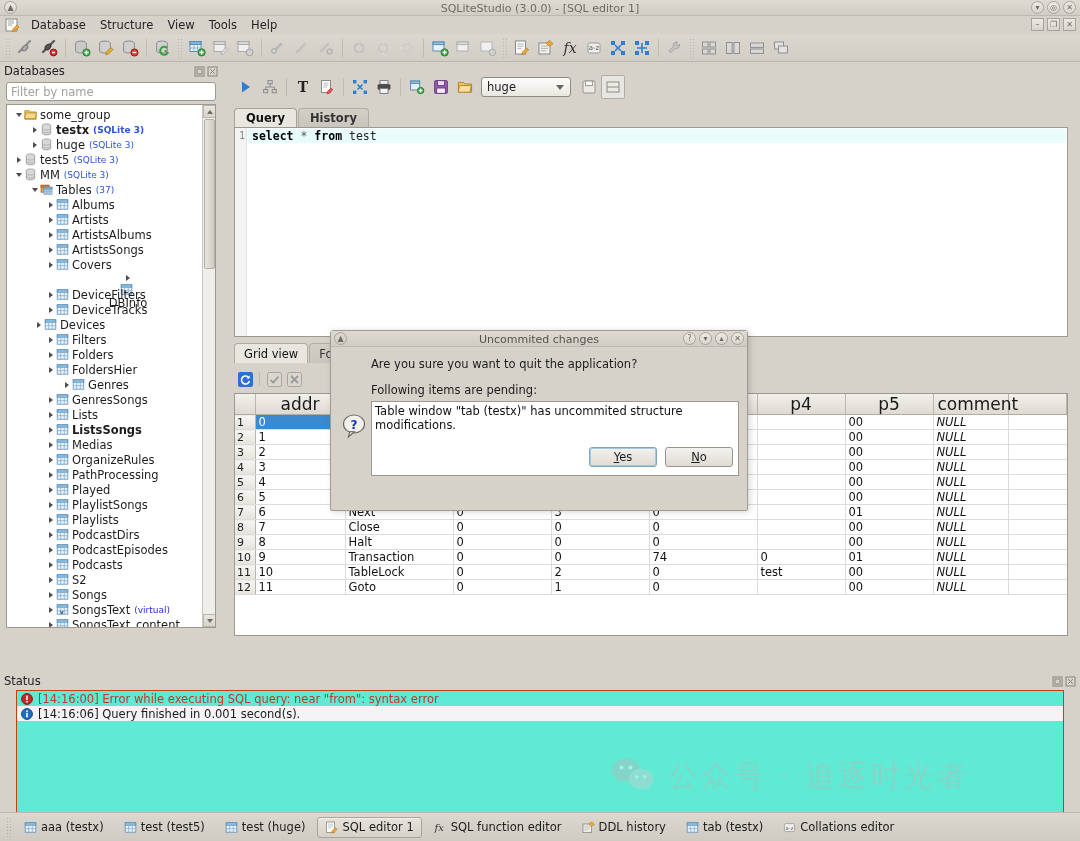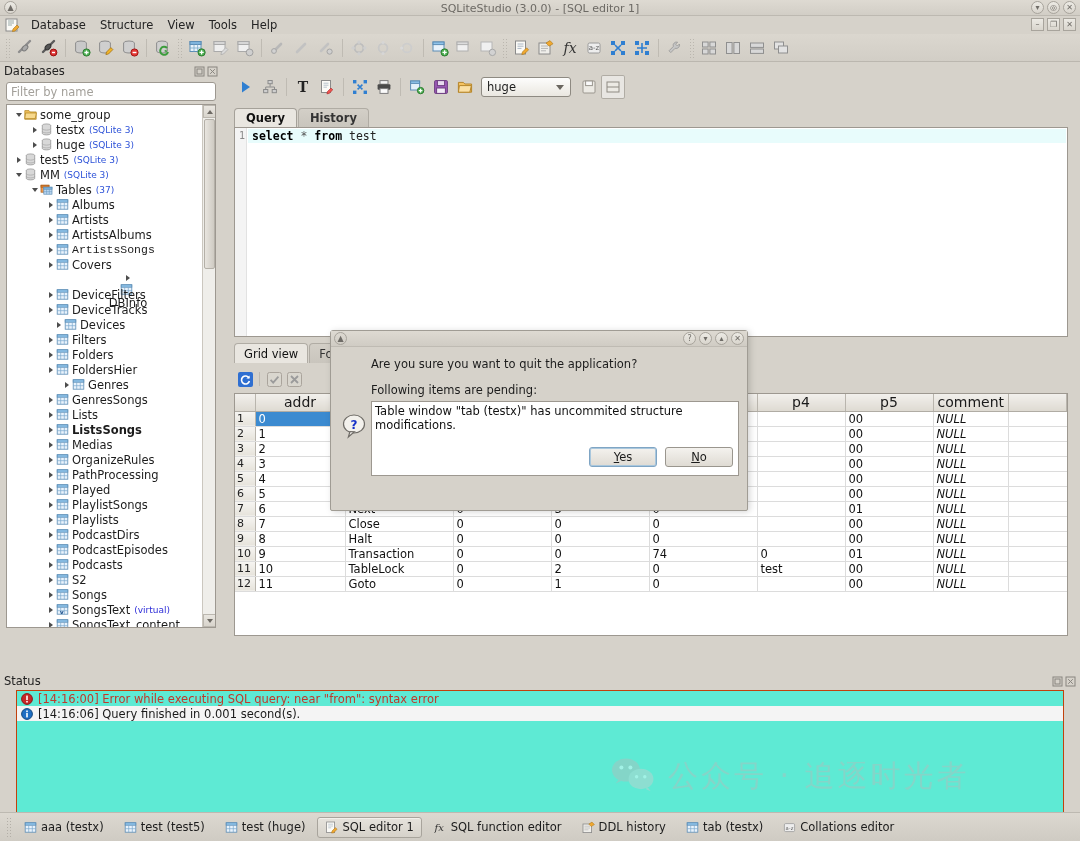--- a/index.html
+++ b/index.html
@@ -191,21 +191,21 @@
 
   
   .grid {
     position: absolute; left: 6px; top: 327px; width: 834px; height: 243px;
     background: #fff; border: 1px solid #9d9890; overflow: hidden;
   }
   table.dg { border-collapse: collapse; width: 100%; font-size: 11.5px; table-layout: fixed; }
   table.dg th {
     height: 17px; background: linear-gradient(to bottom,#f2f0ec,#dedad2);
     border-right: 1px solid #b9b5ad; border-bottom: 1px solid #b0aca4;
-    font-weight: normal; color: #1a1a1a; font-size: 14px; padding: 0 4px;
+    font-weight: normal; color: #1a1a1a; font-size: 17px; padding: 0 4px;
   }
   table.dg th.rowhdr { width: 18px; background: linear-gradient(to bottom,#f2f0ec,#dedad2); }
   table.dg td {
     height: 15px; border-right: 1px solid #dcdcdc; border-bottom: 1px solid #dcdcdc;
     padding: 0 3px; color: #111; overflow: hidden; white-space: nowrap;
   }
   table.dg td.rn {
     background: linear-gradient(to bottom,#f6f5f2,#e6e3db);
     border-right: 1px solid #b9b5ad; text-align: left; color: #222; font-size: 11px;
     padding-left: 2px;
@@ -591,21 +591,21 @@
     <div class="tree-wrap">
       <div class="tree" id="tree-host">
           <div class="trow" style="padding-left: 6px;">
             <span class="arrow open"></span>
             <span class="ticon"><svg width="13" height="13" viewBox="0 0 13 13">
                 <path d="M.8 2.6h4.2l1 1.3h6.2v7.4H.8z" fill="#f0c05a" stroke="#b08420" stroke-width=".7"></path>
                 <path d="M1.6 5h10.8l-1.2 5.6H.8z" fill="#f7d98d" stroke="#b08420" stroke-width=".7"></path>
               </svg></span>
             <span class="tlabel">some_group</span>
           </div>
-          <div class="trow" style="padding-left: 22px;">
+          <div class="trow" style="padding-left: 22px; font-weight: bold;">
             <span class="arrow closed"></span>
             <span class="ticon"><svg width="13" height="13" viewBox="0 0 13 13">
                 <ellipse cx="6.5" cy="2.4" rx="4.2" ry="1.5" fill="#d8d8d8" stroke="#8c8c8c" stroke-width=".7"></ellipse>
                 <path d="M2.3 2.4v8c0 .8 1.9 1.5 4.2 1.5s4.2-.7 4.2-1.5v-8" fill="#d8d8d8" stroke="#8c8c8c" stroke-width=".7"></path>
                 <path d="M2.3 5.6c0 .8 1.9 1.5 4.2 1.5s4.2-.7 4.2-1.5M2.3 8.4c0 .8 1.9 1.5 4.2 1.5s4.2-.7 4.2-1.5" fill="none" stroke="#9c9c9c" stroke-width=".6"></path>
               </svg></span>
             <span class="tlabel">testx</span>
             <span class="tsub">(SQLite 3)</span>
           </div>
           <div class="trow" style="padding-left: 22px;">
@@ -670,21 +670,21 @@
           </div>
           <div class="trow" style="padding-left: 38px;">
             <span class="arrow closed"></span>
             <span class="ticon"><svg width="13" height="13" viewBox="0 0 13 13">
                 <rect x="1.2" y="1.8" width="10.6" height="9.4" fill="#e9f3fc" stroke="#5c8db5" stroke-width=".8"></rect>
                 <rect x="1.2" y="1.8" width="10.6" height="2.4" fill="#8fc3ea" stroke="#5c8db5" stroke-width=".8"></rect>
                 <path d="M4.7 4.2v7M8.3 4.2v7M1.2 7.7h10.6" stroke="#7ba8cd" stroke-width=".7"></path>
               </svg></span>
             <span class="tlabel">ArtistsAlbums</span>
           </div>
-          <div class="trow" style="padding-left: 38px; font-family: Liberation Mono, monospace;">
+          <div class="trow" style="padding-left: 38px;">
             <span class="arrow closed"></span>
             <span class="ticon"><svg width="13" height="13" viewBox="0 0 13 13">
                 <rect x="1.2" y="1.8" width="10.6" height="9.4" fill="#e9f3fc" stroke="#5c8db5" stroke-width=".8"></rect>
                 <rect x="1.2" y="1.8" width="10.6" height="2.4" fill="#8fc3ea" stroke="#5c8db5" stroke-width=".8"></rect>
                 <path d="M4.7 4.2v7M8.3 4.2v7M1.2 7.7h10.6" stroke="#7ba8cd" stroke-width=".7"></path>
               </svg></span>
             <span class="tlabel">ArtistsSongs</span>
           </div>
           <div class="trow" style="padding-left: 38px;">
             <span class="arrow closed"></span>
@@ -715,21 +715,21 @@
           </div>
           <div class="trow" style="padding-left: 38px;">
             <span class="arrow closed"></span>
             <span class="ticon"><svg width="13" height="13" viewBox="0 0 13 13">
                 <rect x="1.2" y="1.8" width="10.6" height="9.4" fill="#e9f3fc" stroke="#5c8db5" stroke-width=".8"></rect>
                 <rect x="1.2" y="1.8" width="10.6" height="2.4" fill="#8fc3ea" stroke="#5c8db5" stroke-width=".8"></rect>
                 <path d="M4.7 4.2v7M8.3 4.2v7M1.2 7.7h10.6" stroke="#7ba8cd" stroke-width=".7"></path>
               </svg></span>
             <span class="tlabel">DeviceTracks</span>
           </div>
-          <div class="trow" style="padding-left: 46px;">
+          <div class="trow" style="padding-left: 26px;">
             <span class="arrow closed"></span>
             <span class="ticon"><svg width="13" height="13" viewBox="0 0 13 13">
                 <rect x="1.2" y="1.8" width="10.6" height="9.4" fill="#e9f3fc" stroke="#5c8db5" stroke-width=".8"></rect>
                 <rect x="1.2" y="1.8" width="10.6" height="2.4" fill="#8fc3ea" stroke="#5c8db5" stroke-width=".8"></rect>
                 <path d="M4.7 4.2v7M8.3 4.2v7M1.2 7.7h10.6" stroke="#7ba8cd" stroke-width=".7"></path>
               </svg></span>
             <span class="tlabel">Devices</span>
           </div>
           <div class="trow" style="padding-left: 38px;">
             <span class="arrow closed"></span>
@@ -1302,20 +1302,21 @@
         <circle cx="34.8" cy="20.8" r="1.7" fill="#fff"></circle>
       </svg>
     </span>
     <span class="wtext">公众号 · 追逐时光者</span>
   </div>
 
   <div class="dlg-shadow"></div>
   <div class="dialog">
     <div class="dlg-title">
       <div class="lb">▲</div>
+      <div class="t">Uncommited changes</div>
       <div class="rbs">
         <div class="b">?</div>
         <div class="b">▾</div>
         <div class="b">▴</div>
         <div class="b">✕</div>
       </div>
     </div>
     <div class="dlg-body">
       <div class="dlg-q">Are you sure you want to quit the application?</div>
       <div class="dlg-sub">Following items are pending:</div>

